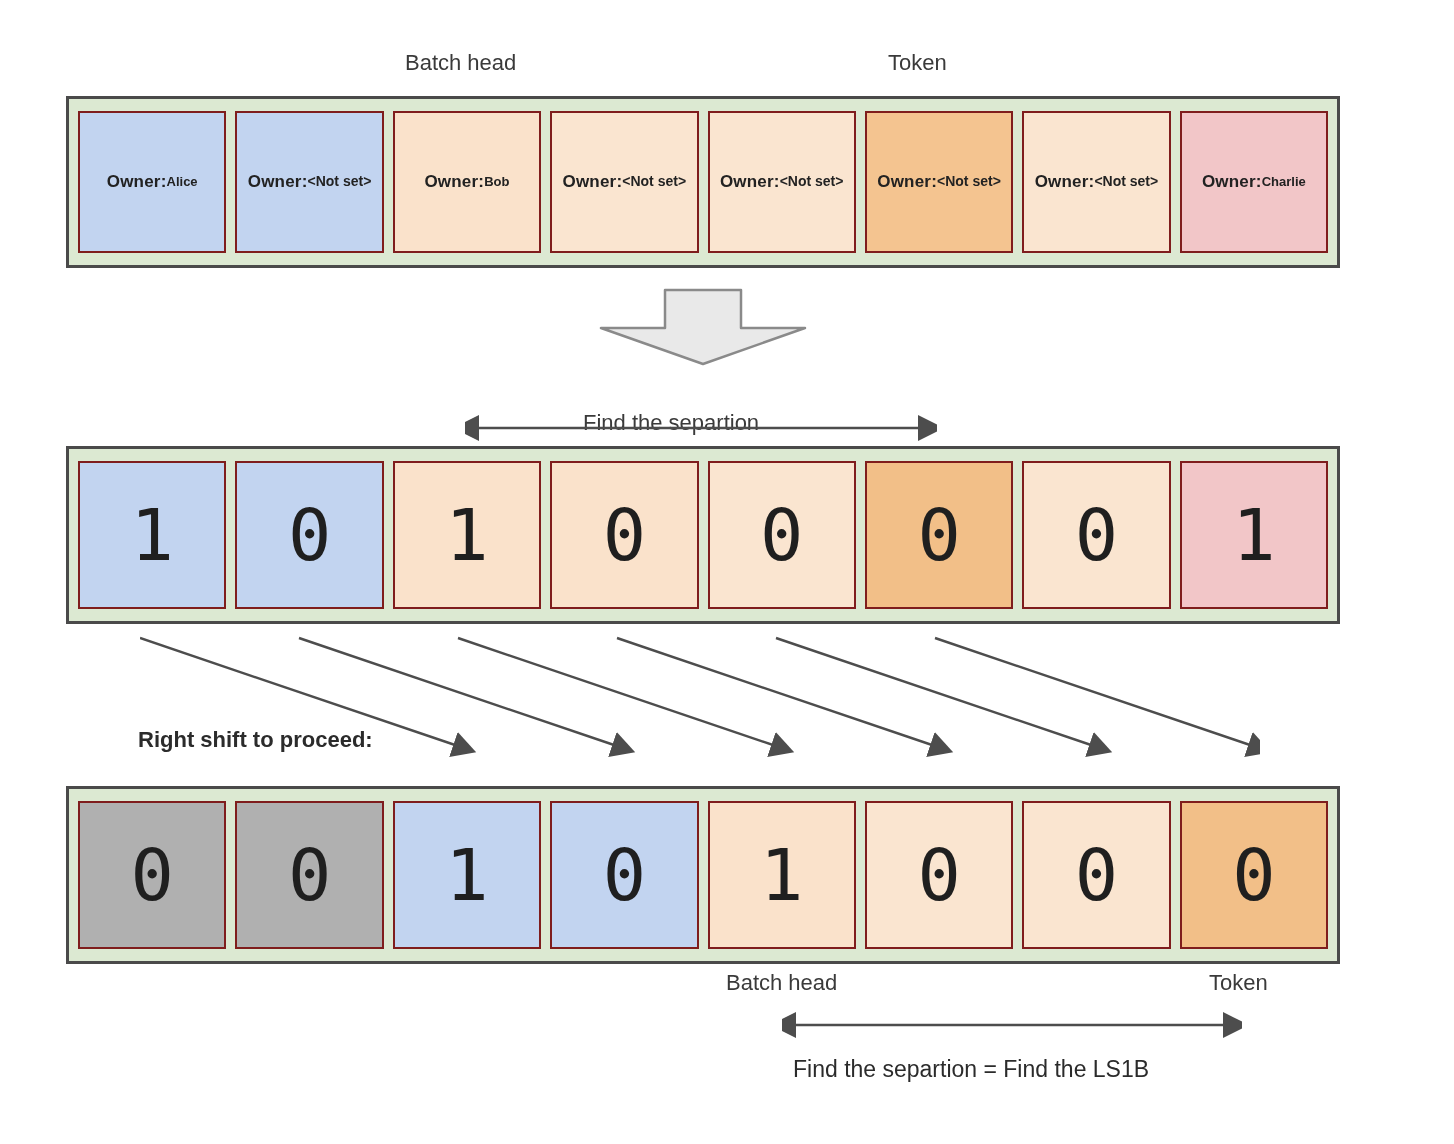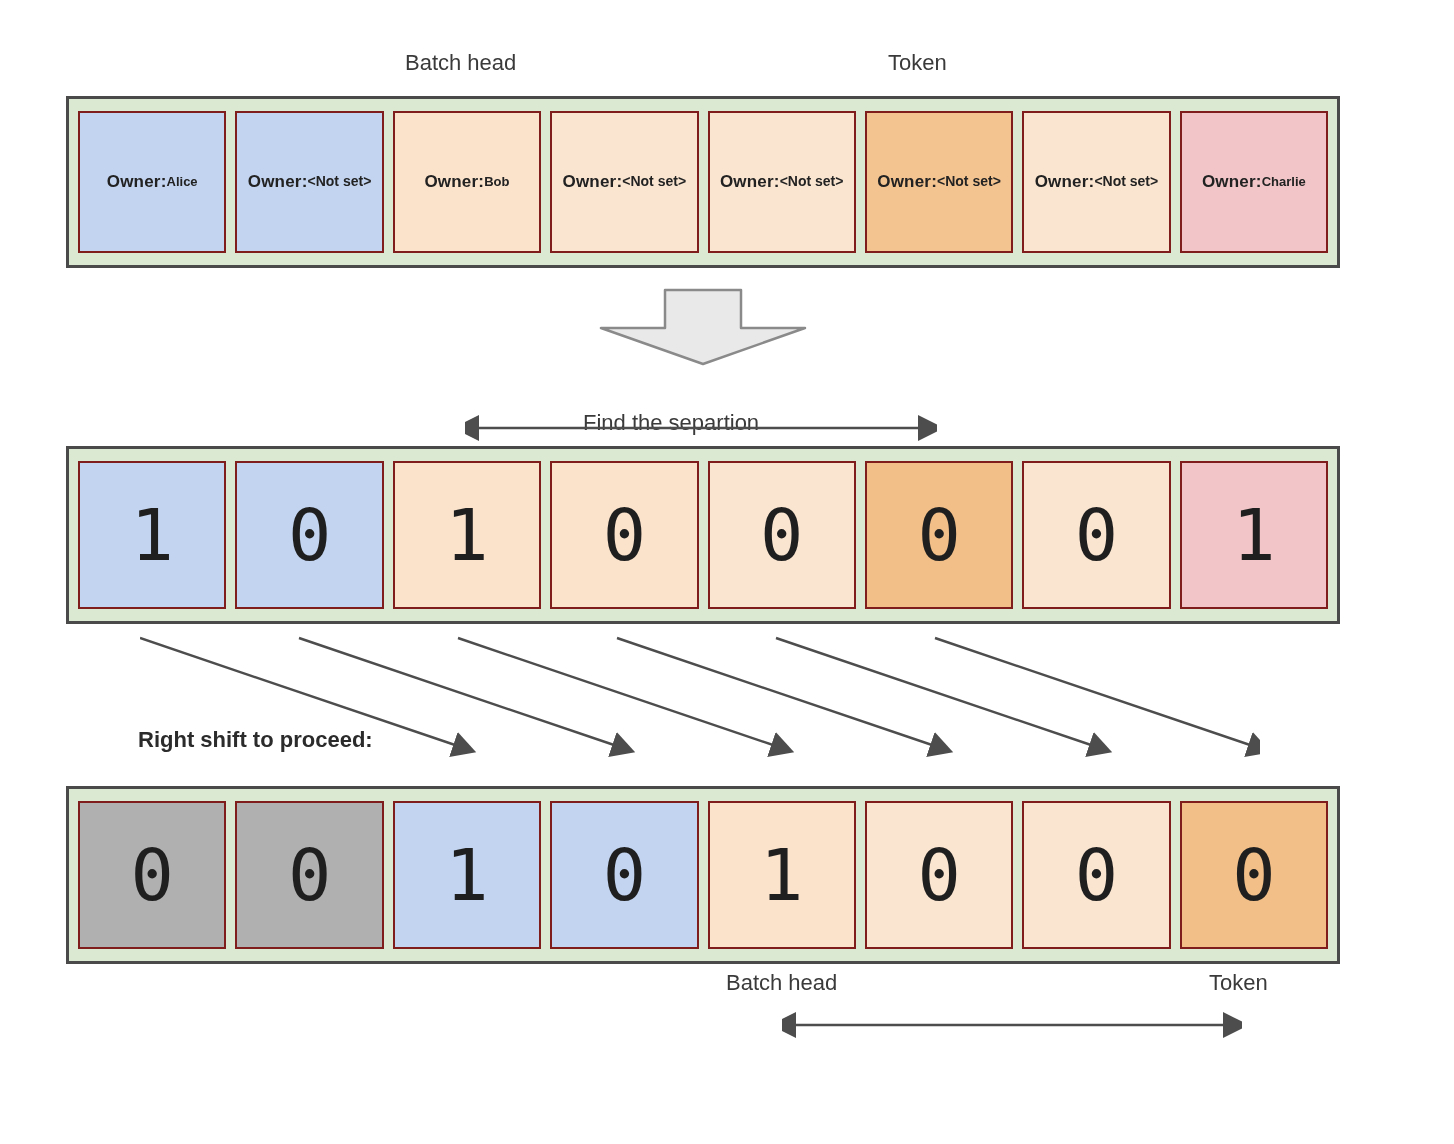--- a/index.html
+++ b/index.html
@@ -291,14 +291,15 @@
       </div>
     </div>
 
   <div class="botlabel" id="label-batch-head-bottom">Batch head</div>
   <div class="botlabel" id="label-token-bottom">Token</div>
 
   <svg id="find-sep-bottom-arrow" viewBox="0 0 460 26">
     <line x1="14" y1="13" x2="446" y2="13" stroke="#4d4d4d" stroke-width="2.6" marker-start="url(#ar-l)" marker-end="url(#ar-r)"></line>
   </svg>
 
+  <div id="find-sep-bottom-text">Find the separtion = Find the LS1B</div>
 
 </div>
 
 </body></html>

